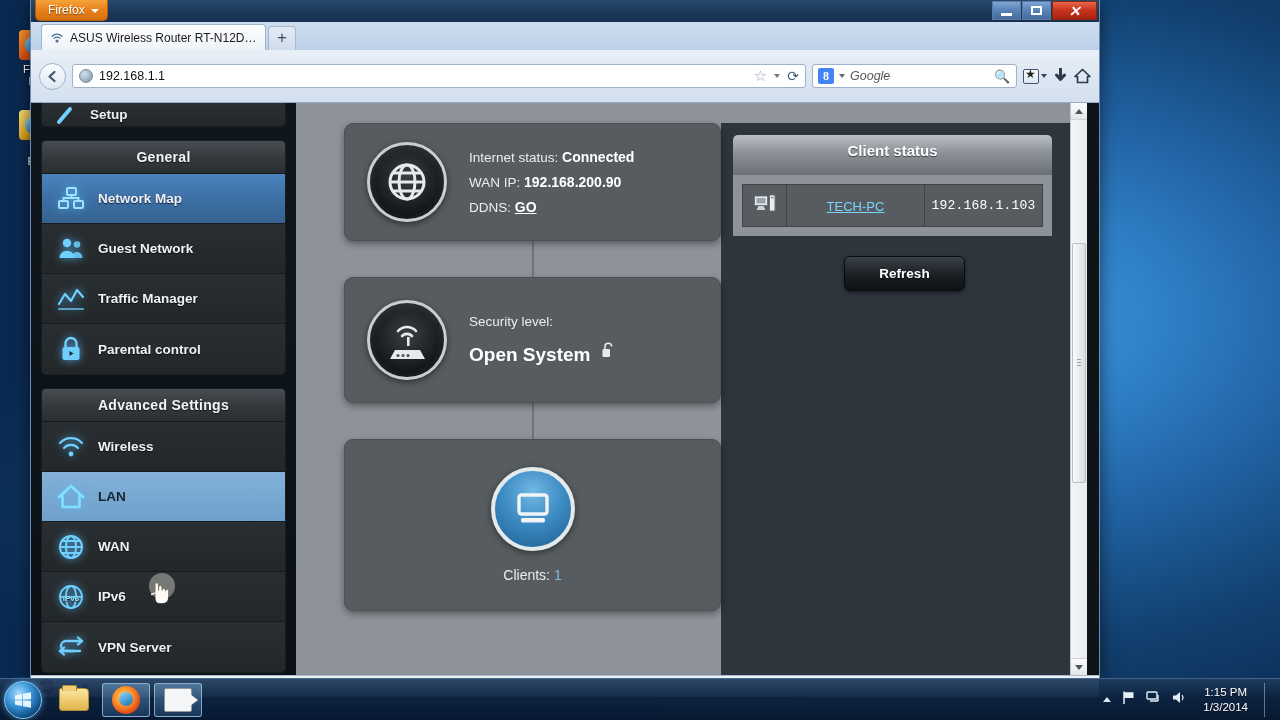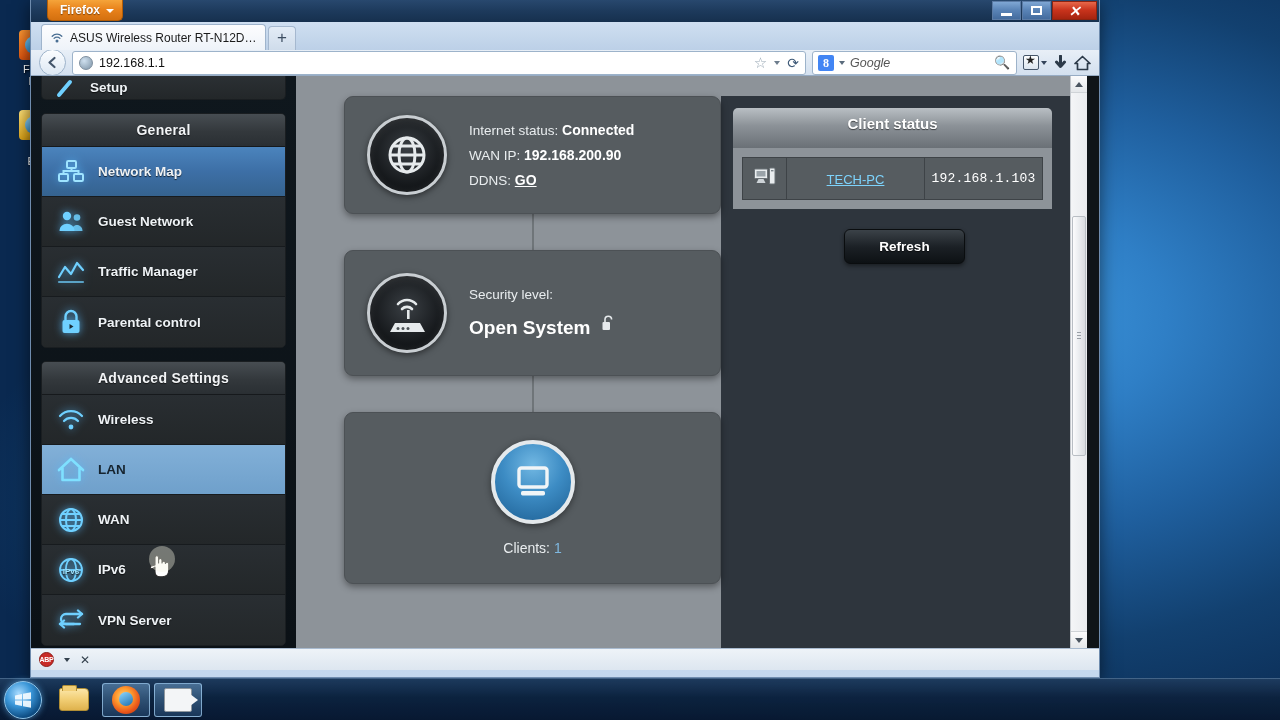--- a/index.html
+++ b/index.html
@@ -44,23 +44,23 @@
     border: 1px solid #6f8cae; border-top: none;
     box-shadow: 0 4px 16px rgba(0,0,0,.55);
   }
 
   
   #titlebar {
     position: relative; height: 22px;
     background: linear-gradient(180deg, #28486e 0%, #1d3a5c 50%, #16304e 100%);
   }
   #ff-menu-btn {
-    position: absolute; left: 16px; top: 0; height: 21px; padding: 0 22px 0 12px;
+    position: absolute; left: 4px; top: 0; height: 21px; padding: 0 22px 0 12px;
     background: linear-gradient(180deg, #f5a43a 0%, #e8821b 48%, #d4700f 100%);
-    border-radius: 0 0 5px 5px; color: #fff; font-weight: bold; font-size: 12px;
+    border-radius: 0 0 5px 5px; color: #fff; font-weight: normal; font-size: 12px;
     line-height: 21px; text-shadow: 0 1px 1px rgba(0,0,0,.45);
     border: 1px solid #b35d07; border-top: none;
   }
   #ff-menu-btn .caret {
     position: absolute; right: 8px; top: 9px;
     border-left: 4px solid transparent; border-right: 4px solid transparent;
     border-top: 4px solid #fff;
   }
   .winbtns { position: absolute; right: 2px; top: 1px; display: flex; gap: 1px; }
   .winbtn {
@@ -94,21 +94,21 @@
   .tab-title { overflow: hidden; text-overflow: ellipsis; }
   .newtab {
     width: 28px; height: 24px; margin-left: 2px;
     background: linear-gradient(180deg, #e3ecf6 0%, #cfdceb 100%);
     border: 1px solid #a5b8cf; border-bottom: none; border-radius: 4px 4px 0 0;
     color: #3c4d61; font-size: 17px; line-height: 22px; text-align: center;
   }
 
   
   #navbar {
-    height: 26px; display: flex; align-items: center; gap: 6px; padding: 0 8px;
+    height: 53px; display: flex; align-items: center; gap: 6px; padding: 0 8px;
     background: linear-gradient(180deg, #e8eff7 0%, #d3e0ef 100%);
     border-bottom: 1px solid #97acc4;
     justify-content: flex-end;
   }
   #backbtn {
     width: 27px; height: 27px; border-radius: 50%;
     background: linear-gradient(180deg, #fbfdff 0%, #dde8f3 100%);
     border: 1px solid #9db3ca; display: flex; align-items: center; justify-content: center;
     color: #44566b; font-size: 16px; line-height: 1;
   }
@@ -778,14 +778,40 @@
     <div class="tb-item">
       <span class="folder-icon"></span>
     </div>
     <div class="tb-item active">
       <span class="ff-logo"></span>
     </div>
     <div class="tb-item active">
       <span class="cam-icon"></span>
     </div>
 
+    <div id="tray">
+      <span class="tri"></span>
+      <span>
+        <svg width="15" height="15" viewBox="0 0 15 15">
+          <path d="M3 1.5 V14" stroke="#e3eef8" stroke-width="1.5" fill="none"></path>
+          <path d="M3 2.2 H12.5 V8 H3Z" fill="#e3eef8"></path>
+        </svg>
+      </span>
+      <span>
+        <svg width="15" height="15" viewBox="0 0 15 15">
+          <rect x="1" y="2" width="10" height="7" rx="1" fill="none" stroke="#e3eef8" stroke-width="1.4"></rect>
+          <path d="M4 11 H12 M12 11 V5" stroke="#e3eef8" stroke-width="1.4" fill="none"></path>
+        </svg>
+      </span>
+      <span>
+        <svg width="16" height="15" viewBox="0 0 16 15">
+          <path d="M2 5.5 H5 L9 2 V13 L5 9.5 H2Z" fill="#e3eef8"></path>
+          <path d="M11 5a4 4 0 0 1 0 5" fill="none" stroke="#e3eef8" stroke-width="1.2"></path>
+        </svg>
+      </span>
+      <div id="clock">
+        <div>1:15 PM</div>
+        <div>1/3/2014</div>
+      </div>
+      <div id="showdesk"></div>
+    </div>
   </div>
 </div>
 
 </body></html>

